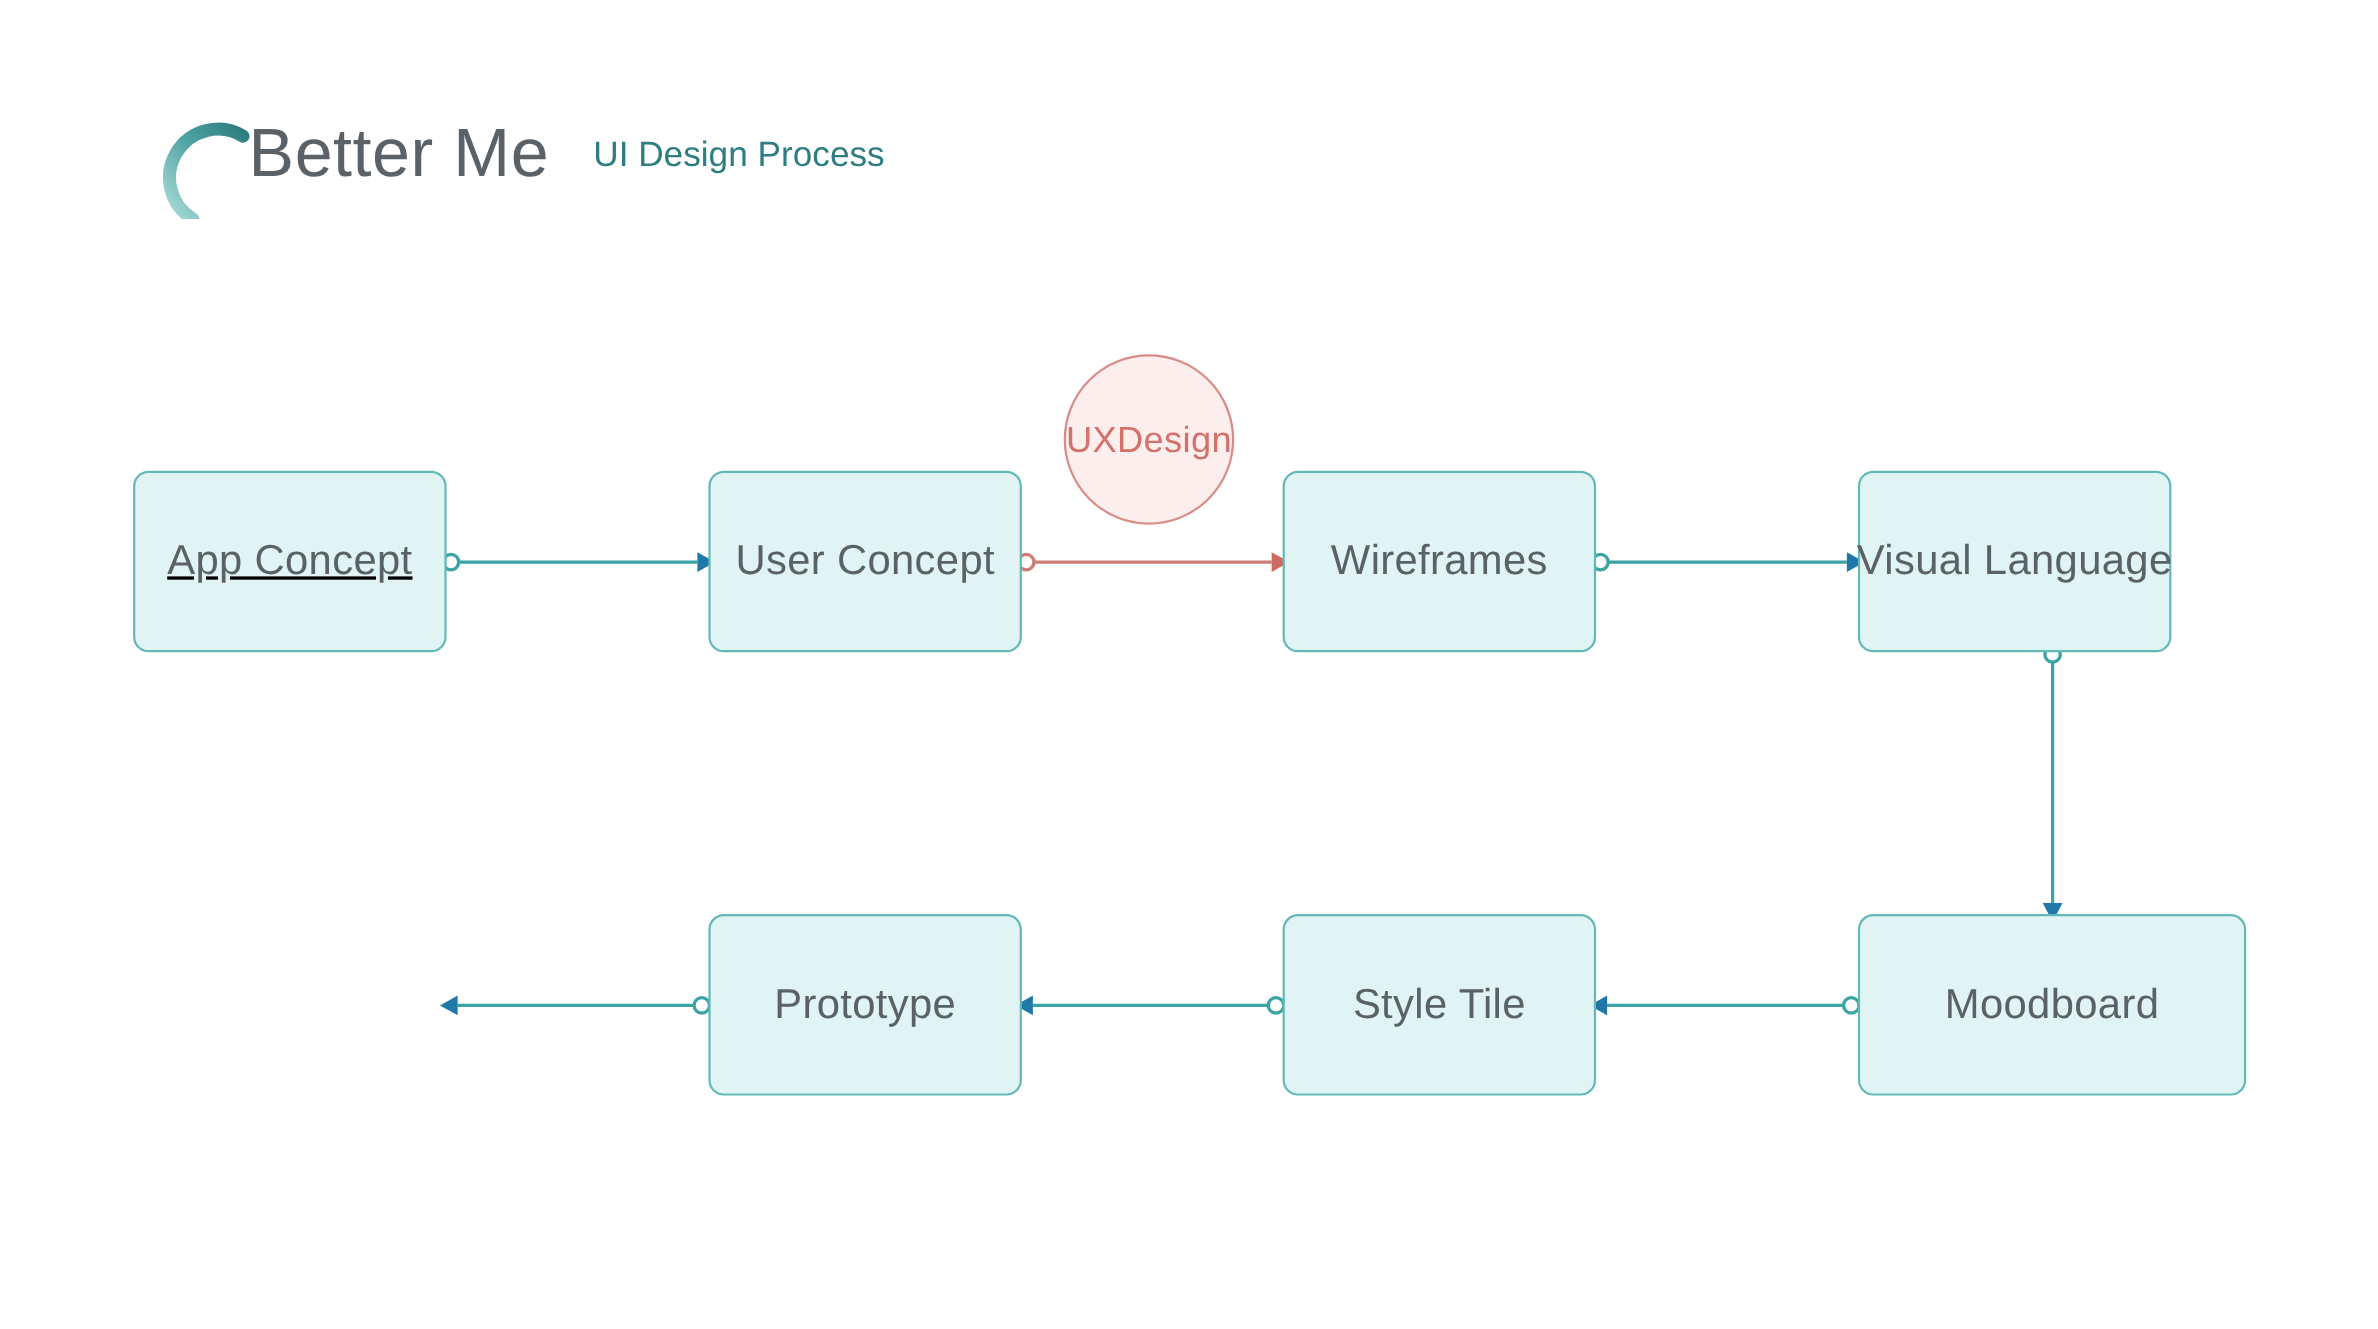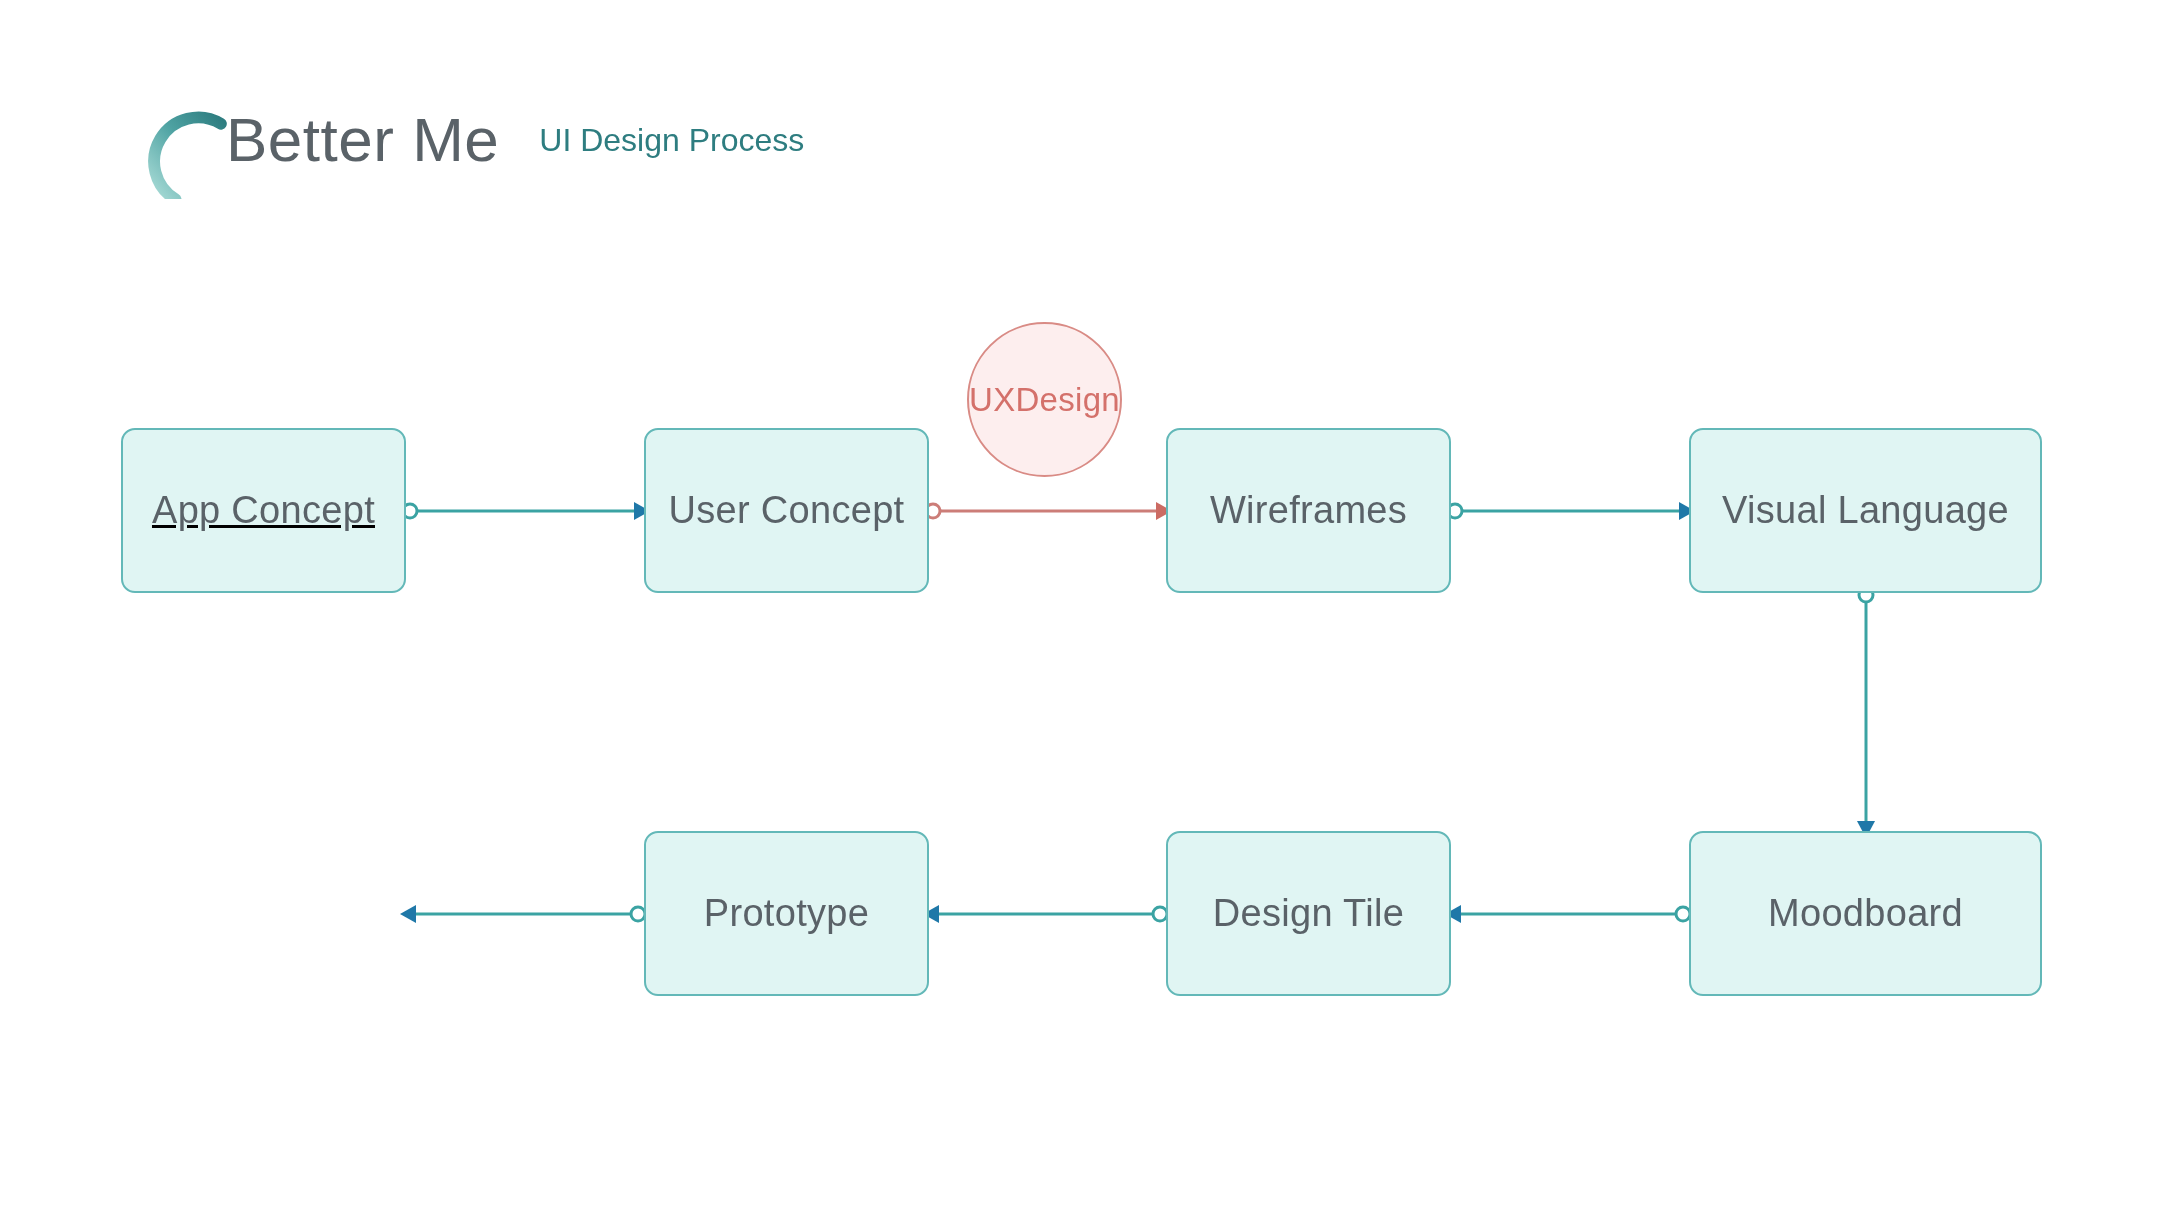--- a/index.html
+++ b/index.html
@@ -177,35 +177,35 @@
   </div>
 
   <div class="node" style="left:644px; top:428px; width:285px; height:165px;">
     <span class="node-label">User Concept</span>
   </div>
 
   <div class="node" style="left:1166px; top:428px; width:285px; height:165px;">
     <span class="node-label">Wireframes</span>
   </div>
 
-  <div class="node" style="left:1689px; top:428px; width:353px; height:165px;justify-content:center;">
+  <div class="node" style="left:1689px; top:428px; width:285px; height:165px;justify-content:center;">
     <span class="node-label">Visual Language</span>
   </div>
 
   <div class="node-circle" style="left:967px; top:322px; width:155px; height:155px;">
     <span class="node-label">UX</span>
     <span class="node-label">Design</span>
   </div>
 
 
   <div class="node" style="left:644px; top:831px; width:285px; height:165px;">
     <span class="node-label">Prototype</span>
   </div>
 
   <div class="node" style="left:1166px; top:831px; width:285px; height:165px;">
-    <span class="node-label">Design Tile</span>
+    <span class="node-label">Style Tile</span>
   </div>
 
   <div class="node" style="left:1689px; top:831px; width:353px; height:165px;">
     <span class="node-label">Moodboard</span>
   </div>
 
 </div>
 
 </body></html>

